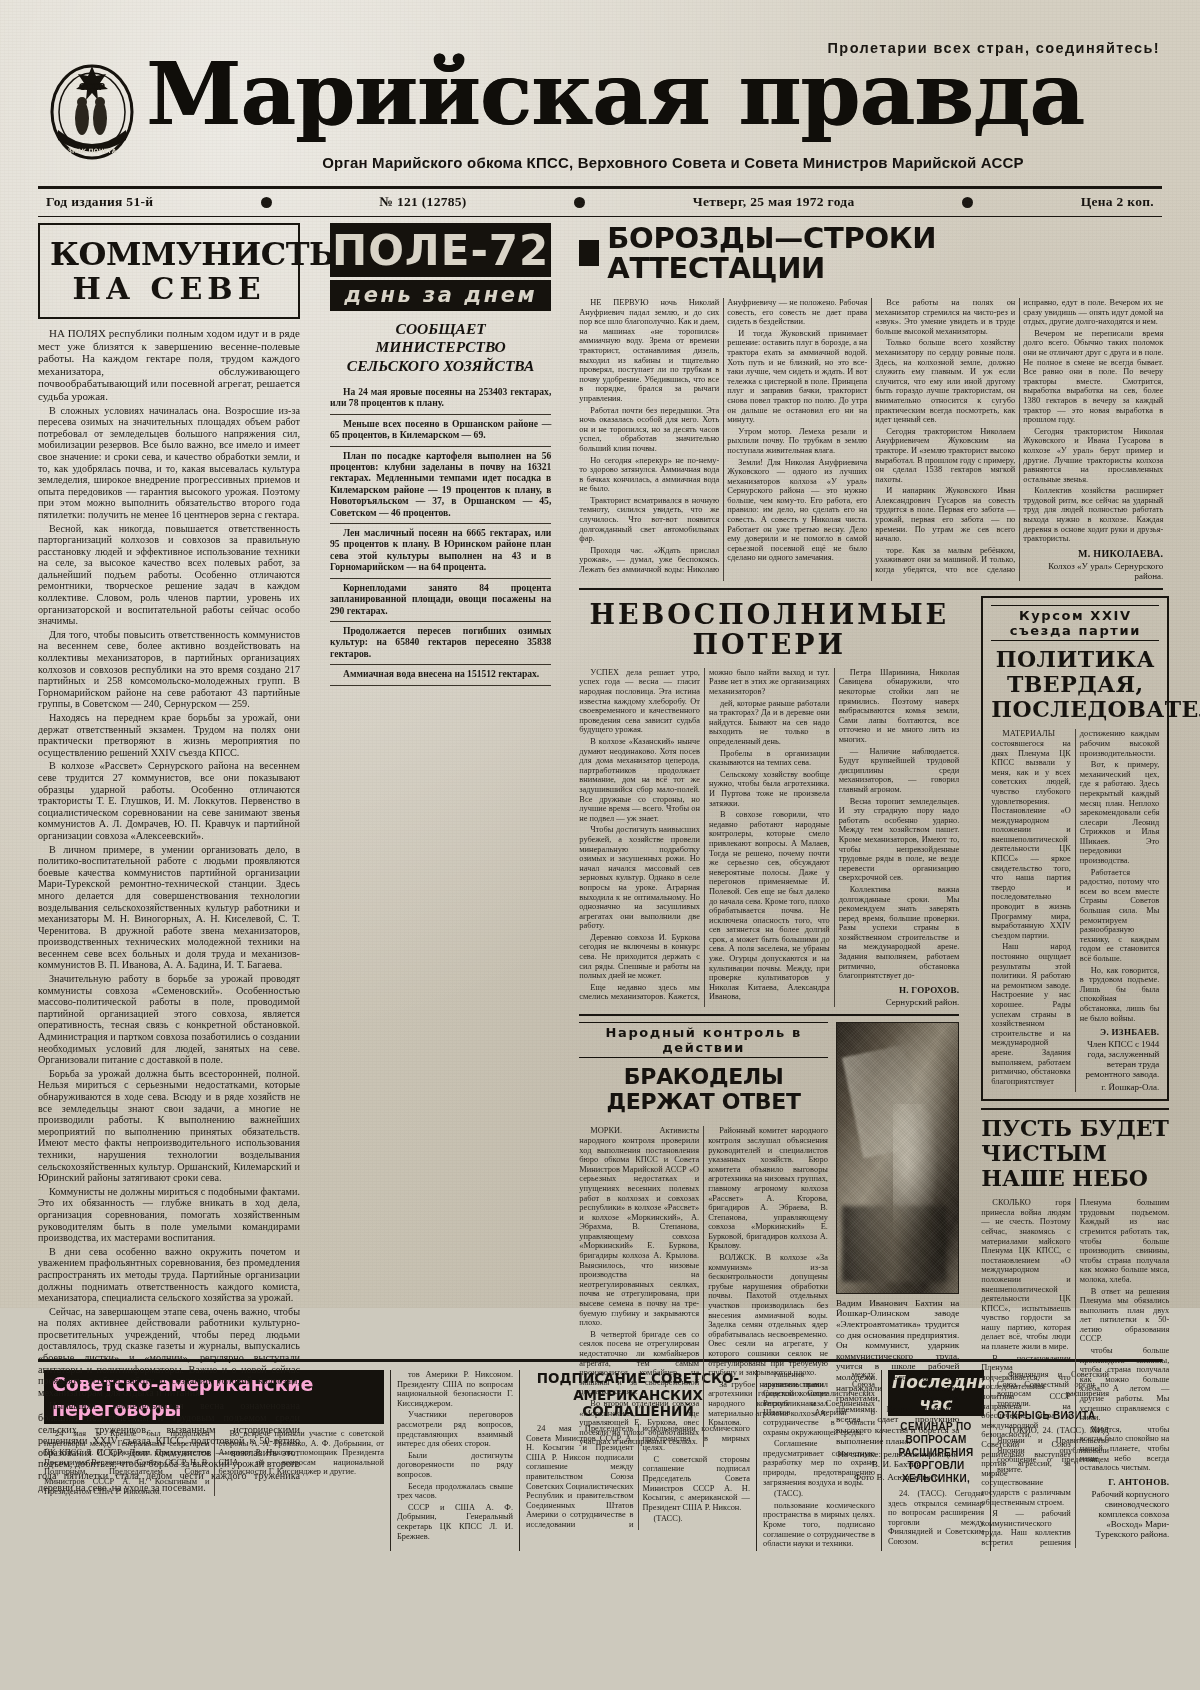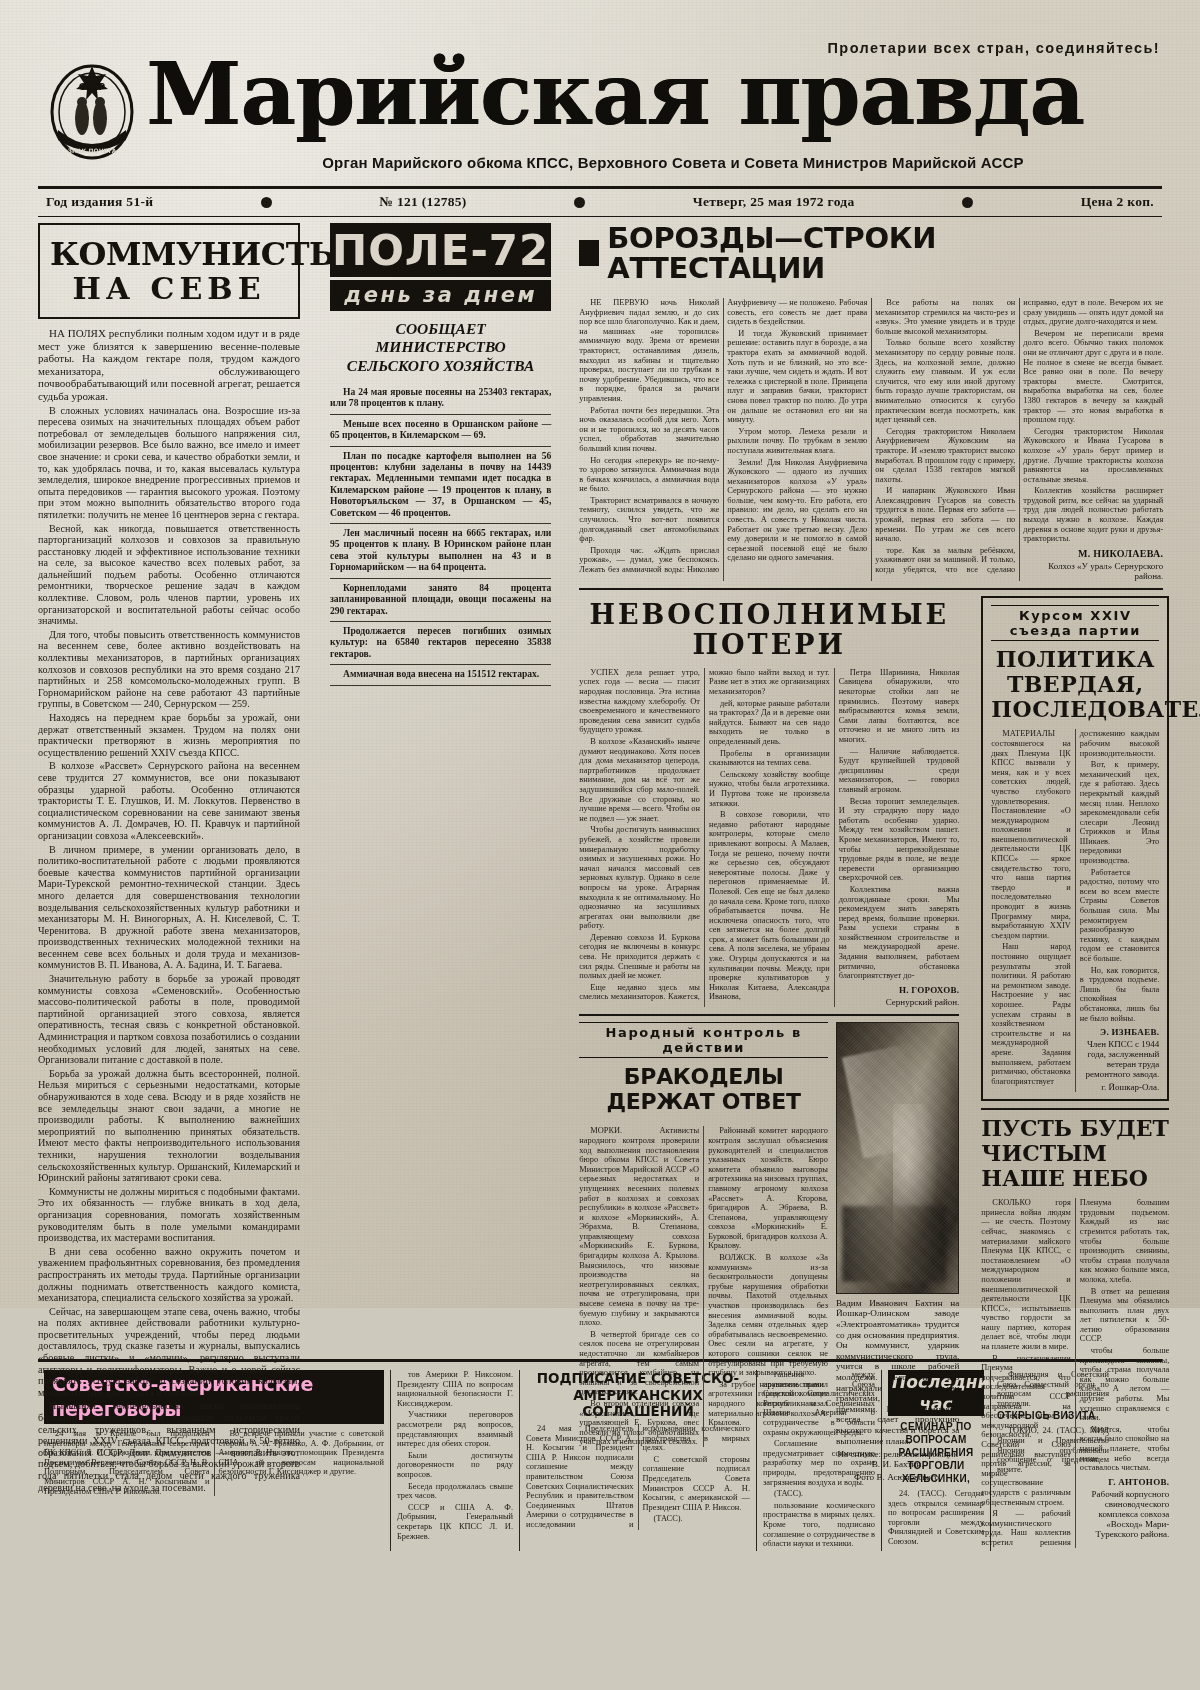--- a/index.html
+++ b/index.html
@@ -308,21 +308,21 @@
       <div class="pole-sub">СООБЩАЕТ МИНИСТЕРСТВО</div>
       <div class="pole-sub" style="margin-top:-7px">СЕЛЬСКОГО ХОЗЯЙСТВА</div>
 
       <div class="stat">
         <p class="p">На 24 мая яровые посеяны на 253403 гектарах, или 78 процентов к плану.</p>
       </div>
       <div class="stat">
         <p class="p">Меньше всех посеяно в Оршанском районе — 65 процентов, в Килемарском — 69.</p>
       </div>
       <div class="stat">
-        <p class="p">План по посадке картофеля выполнен на 56 процентов: клубни заделаны в почву на 14439 гектарах. Медленными темпами идет посадка в Килемарском районе — 19 процентов к плану, в Новоторъяльском — 37, в Оршанском — 45, Советском — 46 процентов.</p>
+        <p class="p">План по посадке картофеля выполнен на 56 процентов: клубни заделаны в почву на 16321 гектарах. Медленными темпами идет посадка в Килемарском районе — 19 процентов к плану, в Новоторъяльском — 37, в Оршанском — 45, Советском — 46 процентов.</p>
       </div>
       <div class="stat">
         <p class="p">Лен масличный посеян на 6665 гектарах, или 95 процентов к плану. В Юринском районе план сева этой культуры выполнен на 43 и в Горномарийском — на 64 процента.</p>
       </div>
       <div class="stat">
         <p class="p">Корнеплодами занято 84 процента запланированной площади, овощи посажены на 290 гектарах.</p>
       </div>
       <div class="stat">
         <p class="p">Продолжается пересев погибших озимых культур: на 65840 гектаров пересеяно 35838 гектаров.</p>
       </div>

